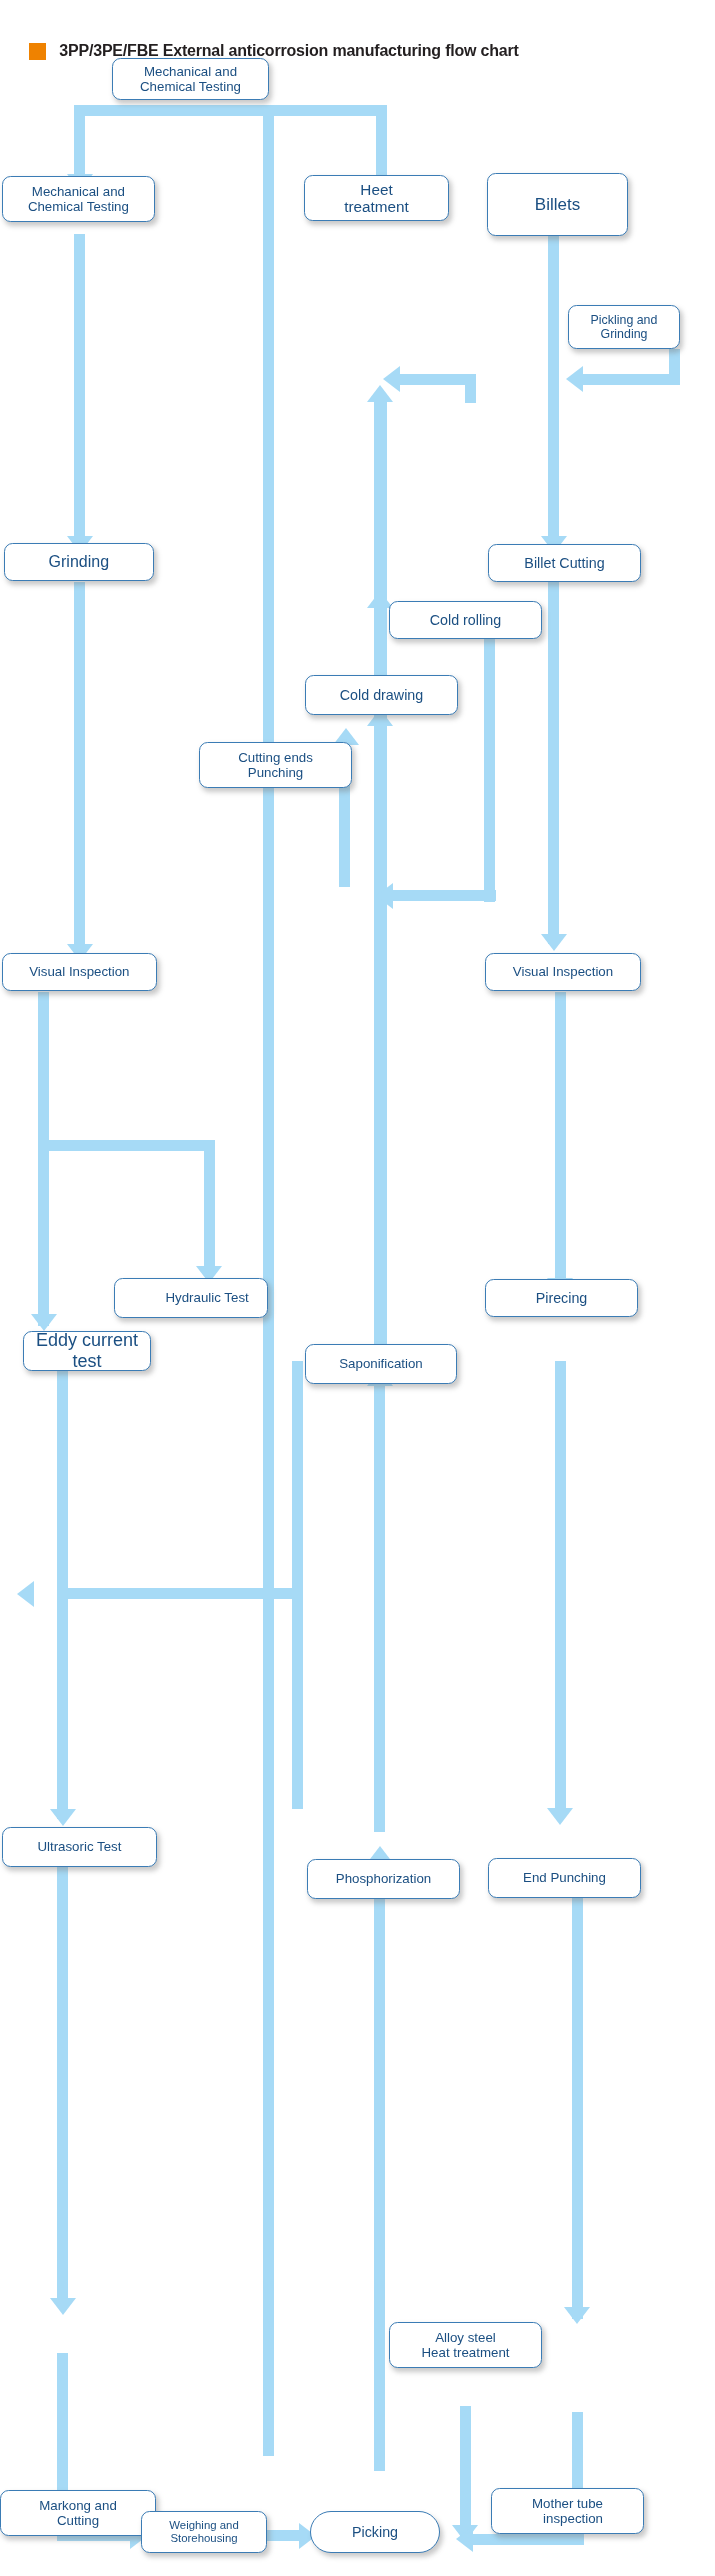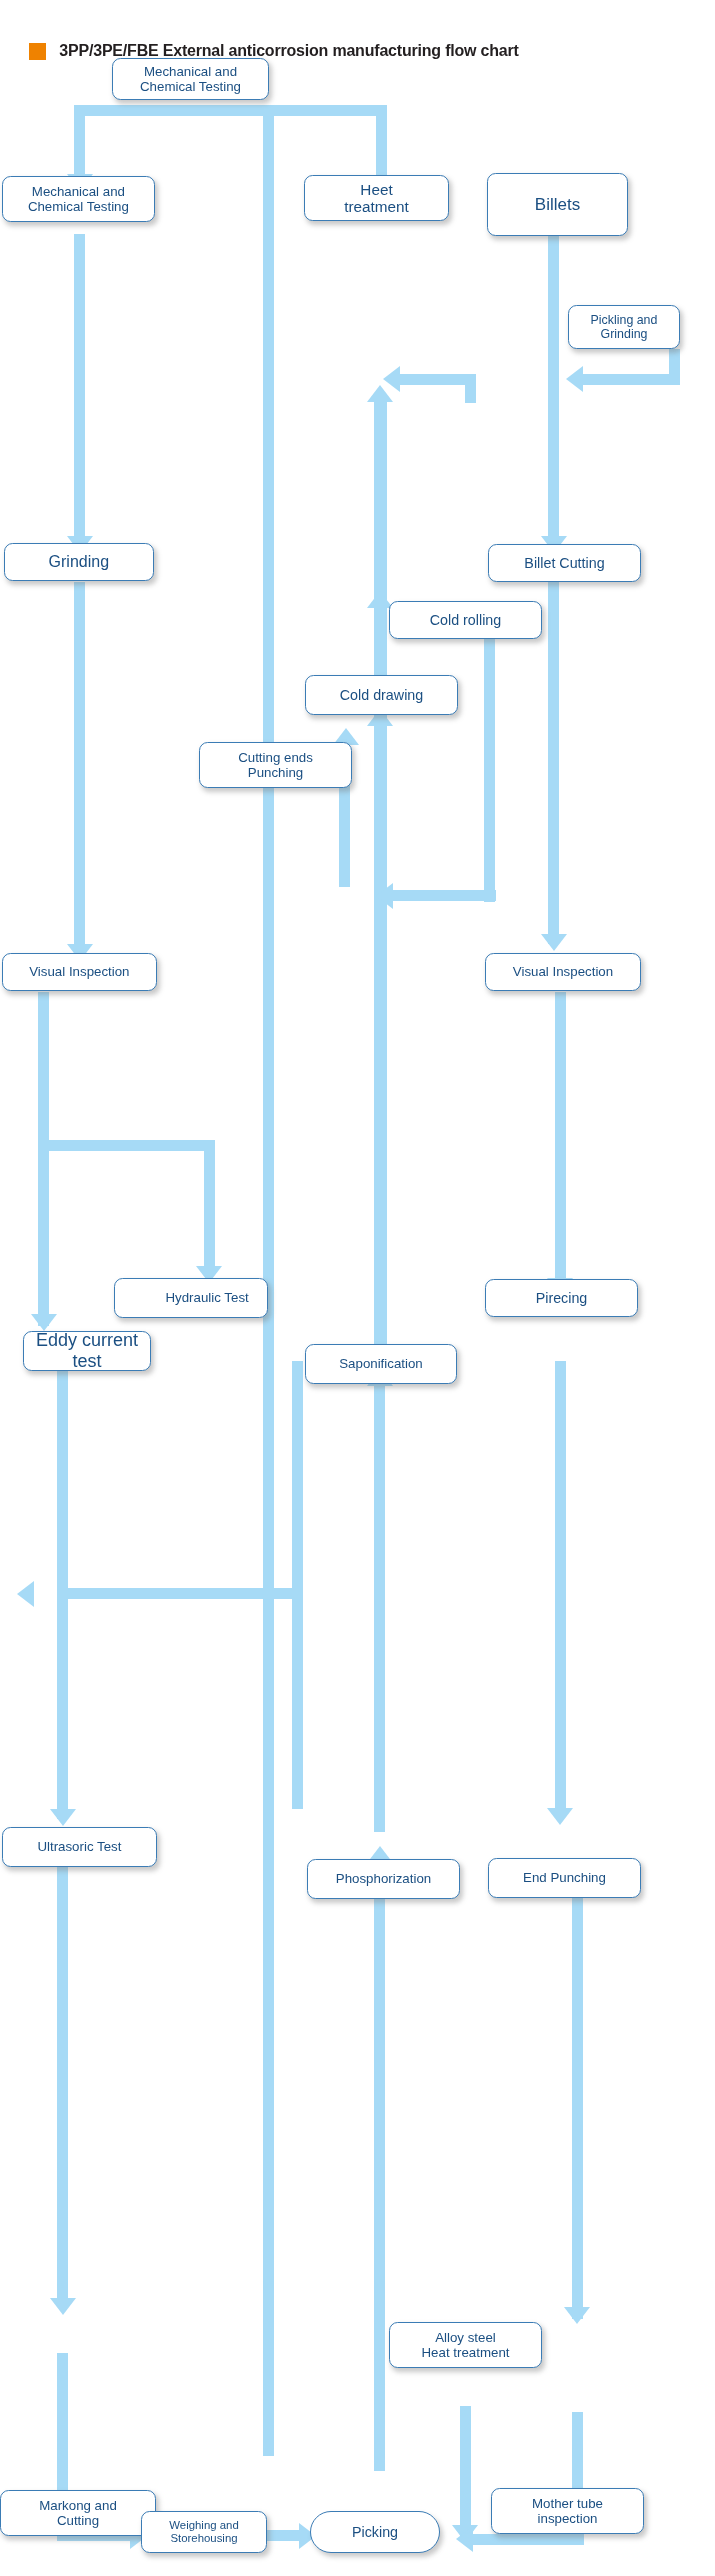--- a/index.html
+++ b/index.html
@@ -280,21 +280,21 @@
     <span>End Punching</span>
   </div>
 
   <div class="node" style="left:389px;top:2322px;width:153px;height:46px;font-size:13.3px;">
     <div>
       <span>Alloy steel</span>
       <span>Heat treatment</span>
     </div>
   </div>
 
-  <div class="node" style="left:491px;top:2488px;width:153px;height:46px;font-size:13.3px;">
+  <div class="node" style="left:491px;top:2488px;width:153px;height:46px;font-size:13.3px;text-align:right;">
     <div>
       <span>Mother tube</span>
       <span>inspection</span>
     </div>
   </div>
 
   <div class="node" style="left:0px;top:2490px;width:156px;height:46px;font-size:13.3px;">
     <div>
       <span>Markong and</span>
       <span>Cutting</span>

